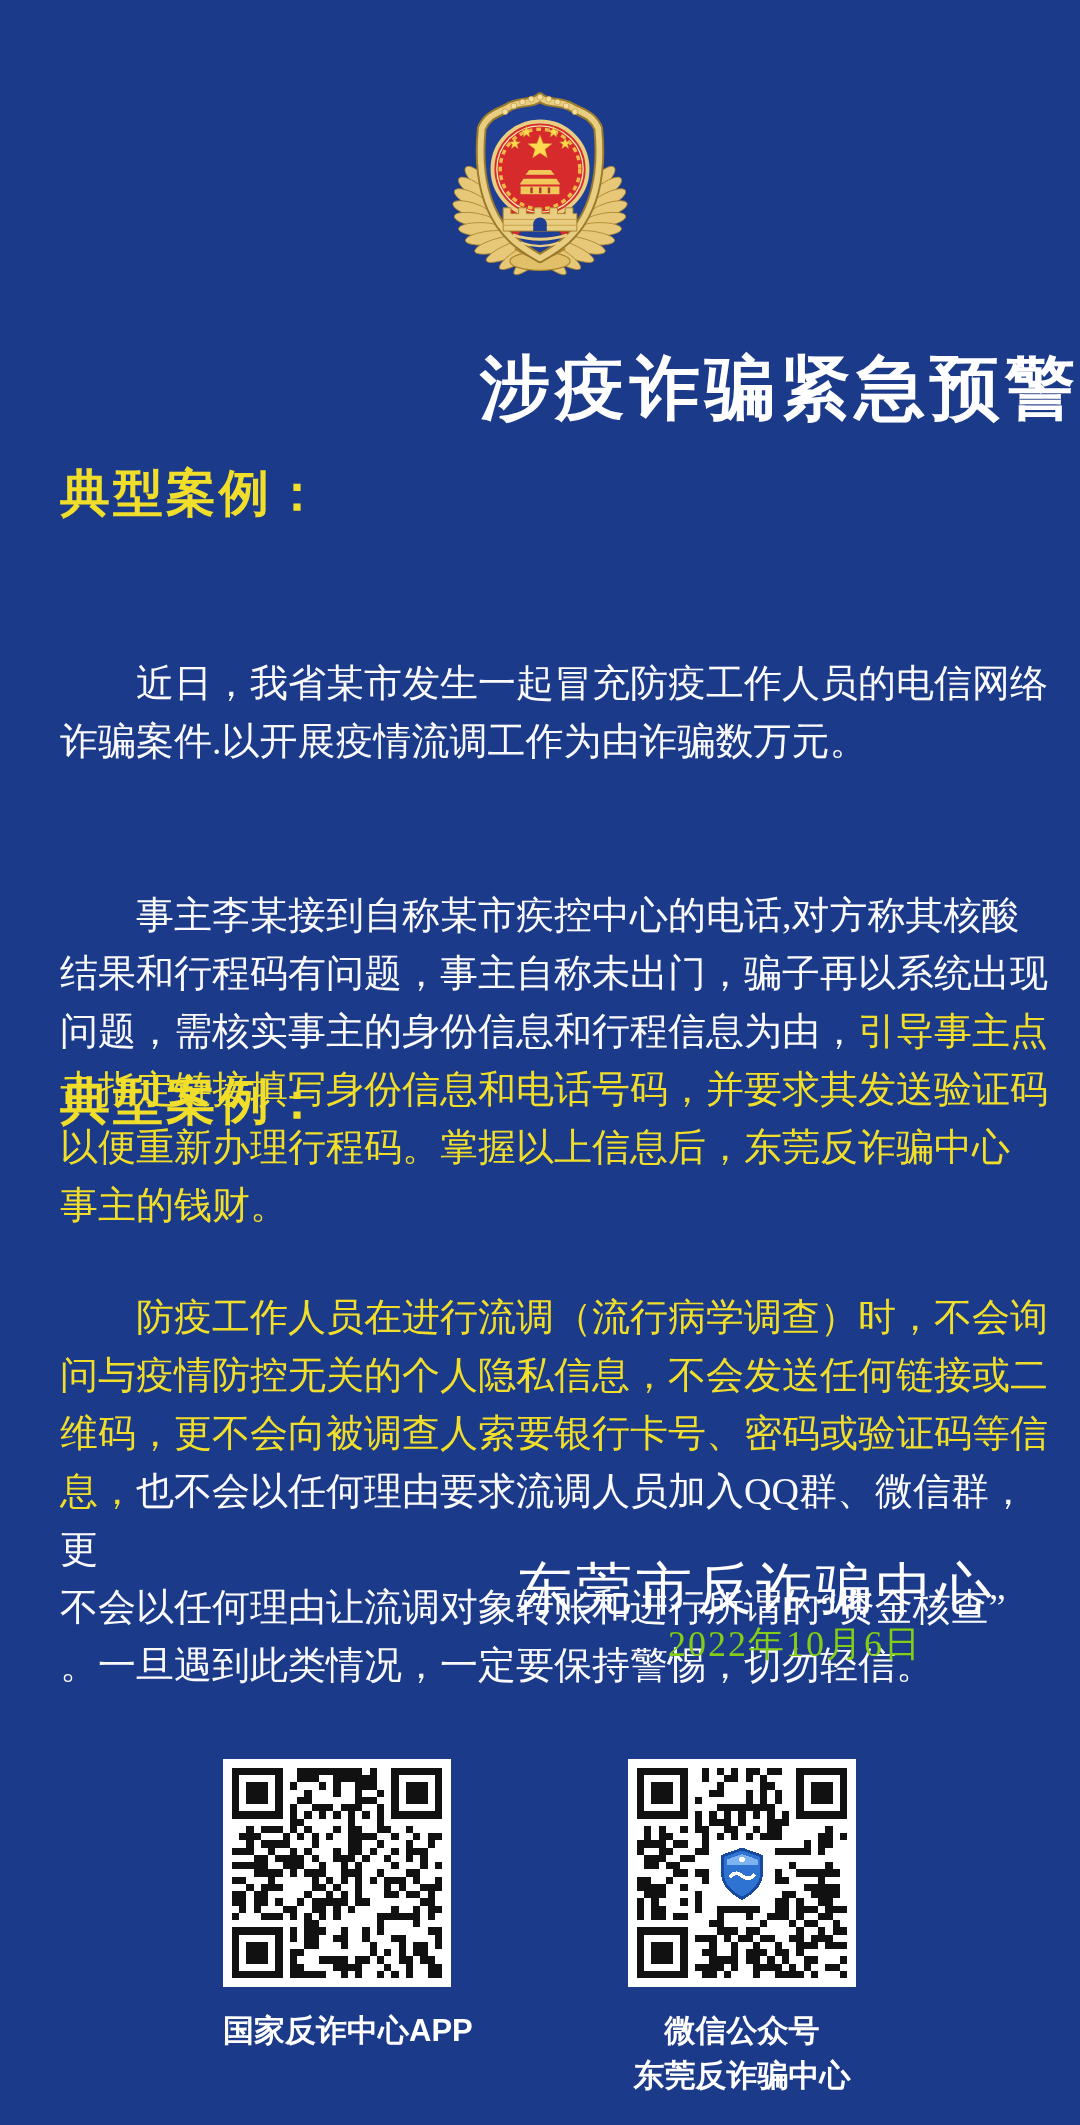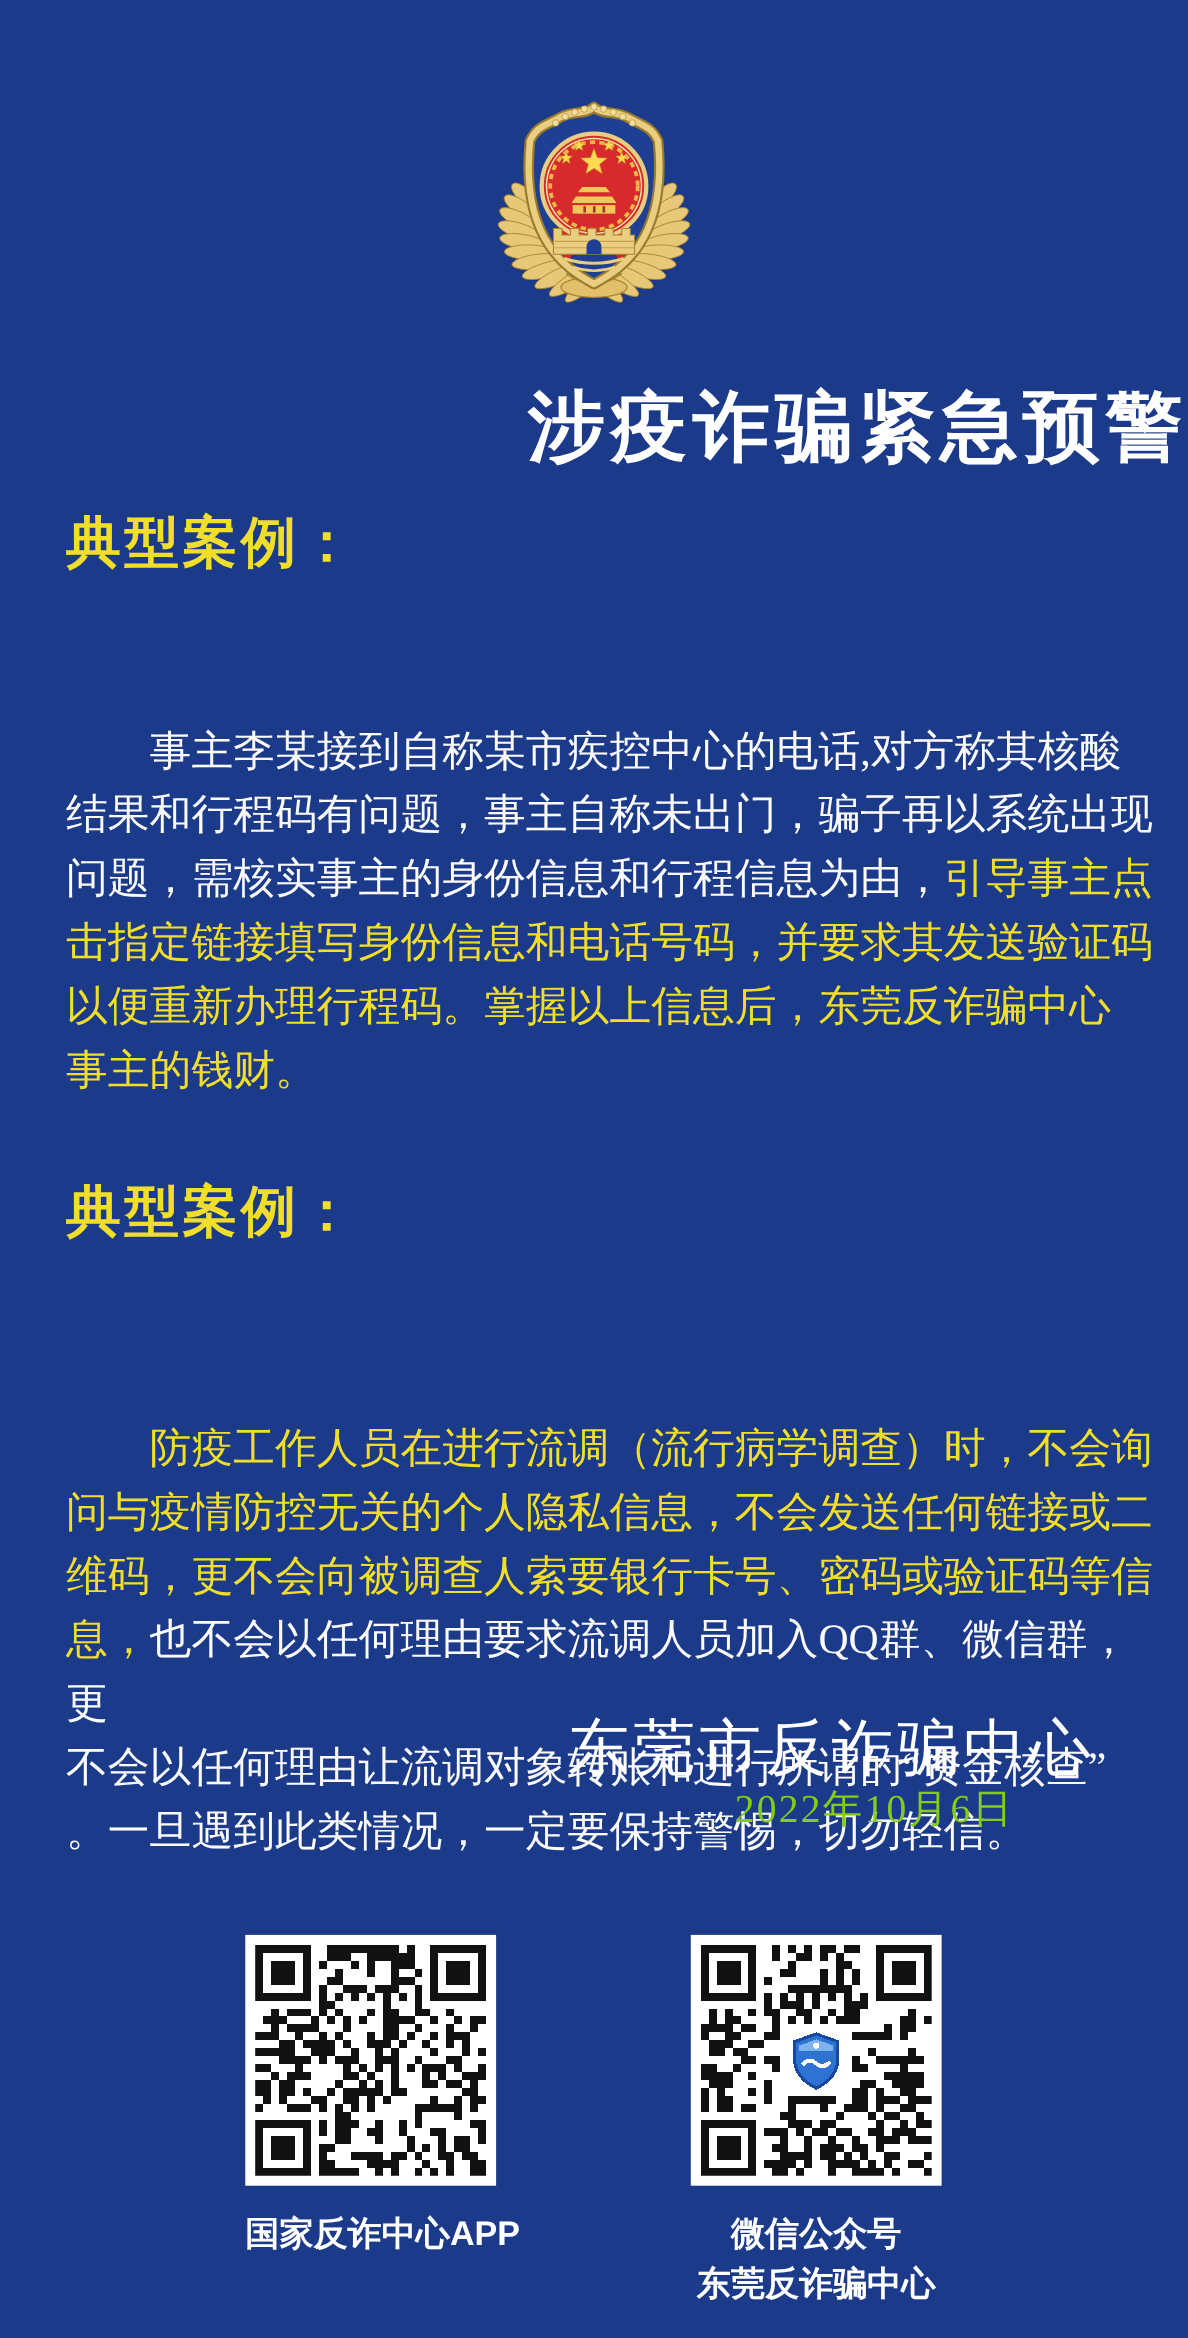--- a/index.html
+++ b/index.html
@@ -131,20 +131,22 @@
       <path d="M93,150 v-7 a7,7 0 0 1 14,0 v7 Z" fill="#1e3f93"></path>
       <path d="M72,154 Q100,163 128,154" fill="none" stroke="#e9cd80" stroke-width="3"></path>
       <path d="M80,162 Q100,169 120,162" fill="none" stroke="#e9cd80" stroke-width="2.5"></path>
     </svg>
   </div>
 
   <div class="poster-title">涉疫诈骗紧急预警</div>
 
   <div class="sec-heading" id="case-heading">典型案例：</div>
   <div class="body-text" id="case-body">
+    <p>近日，我省某市发生一起冒充防疫工作人员的电信网络
+诈骗案件.以开展疫情流调工作为由诈骗数万元。</p>
     <p><span>事主李某接到自称某市疾控中心的电话,对方称其核酸
 结果和行程码有问题，事主自称未出门，骗子再以系统出现
 问题，需核实事主的身份信息和行程信息为由，</span><span class="hl">引导事主点
 击指定链接填写身份信息和电话号码，并要求其发送验证码
 以便重新办理行程码。掌握以上信息后，东莞反诈骗中心
 事主的钱财。</span></p>
   </div>
 
   <div class="sec-heading" id="reminder-heading">典型案例：</div>
   <div class="body-text" id="reminder-body">

